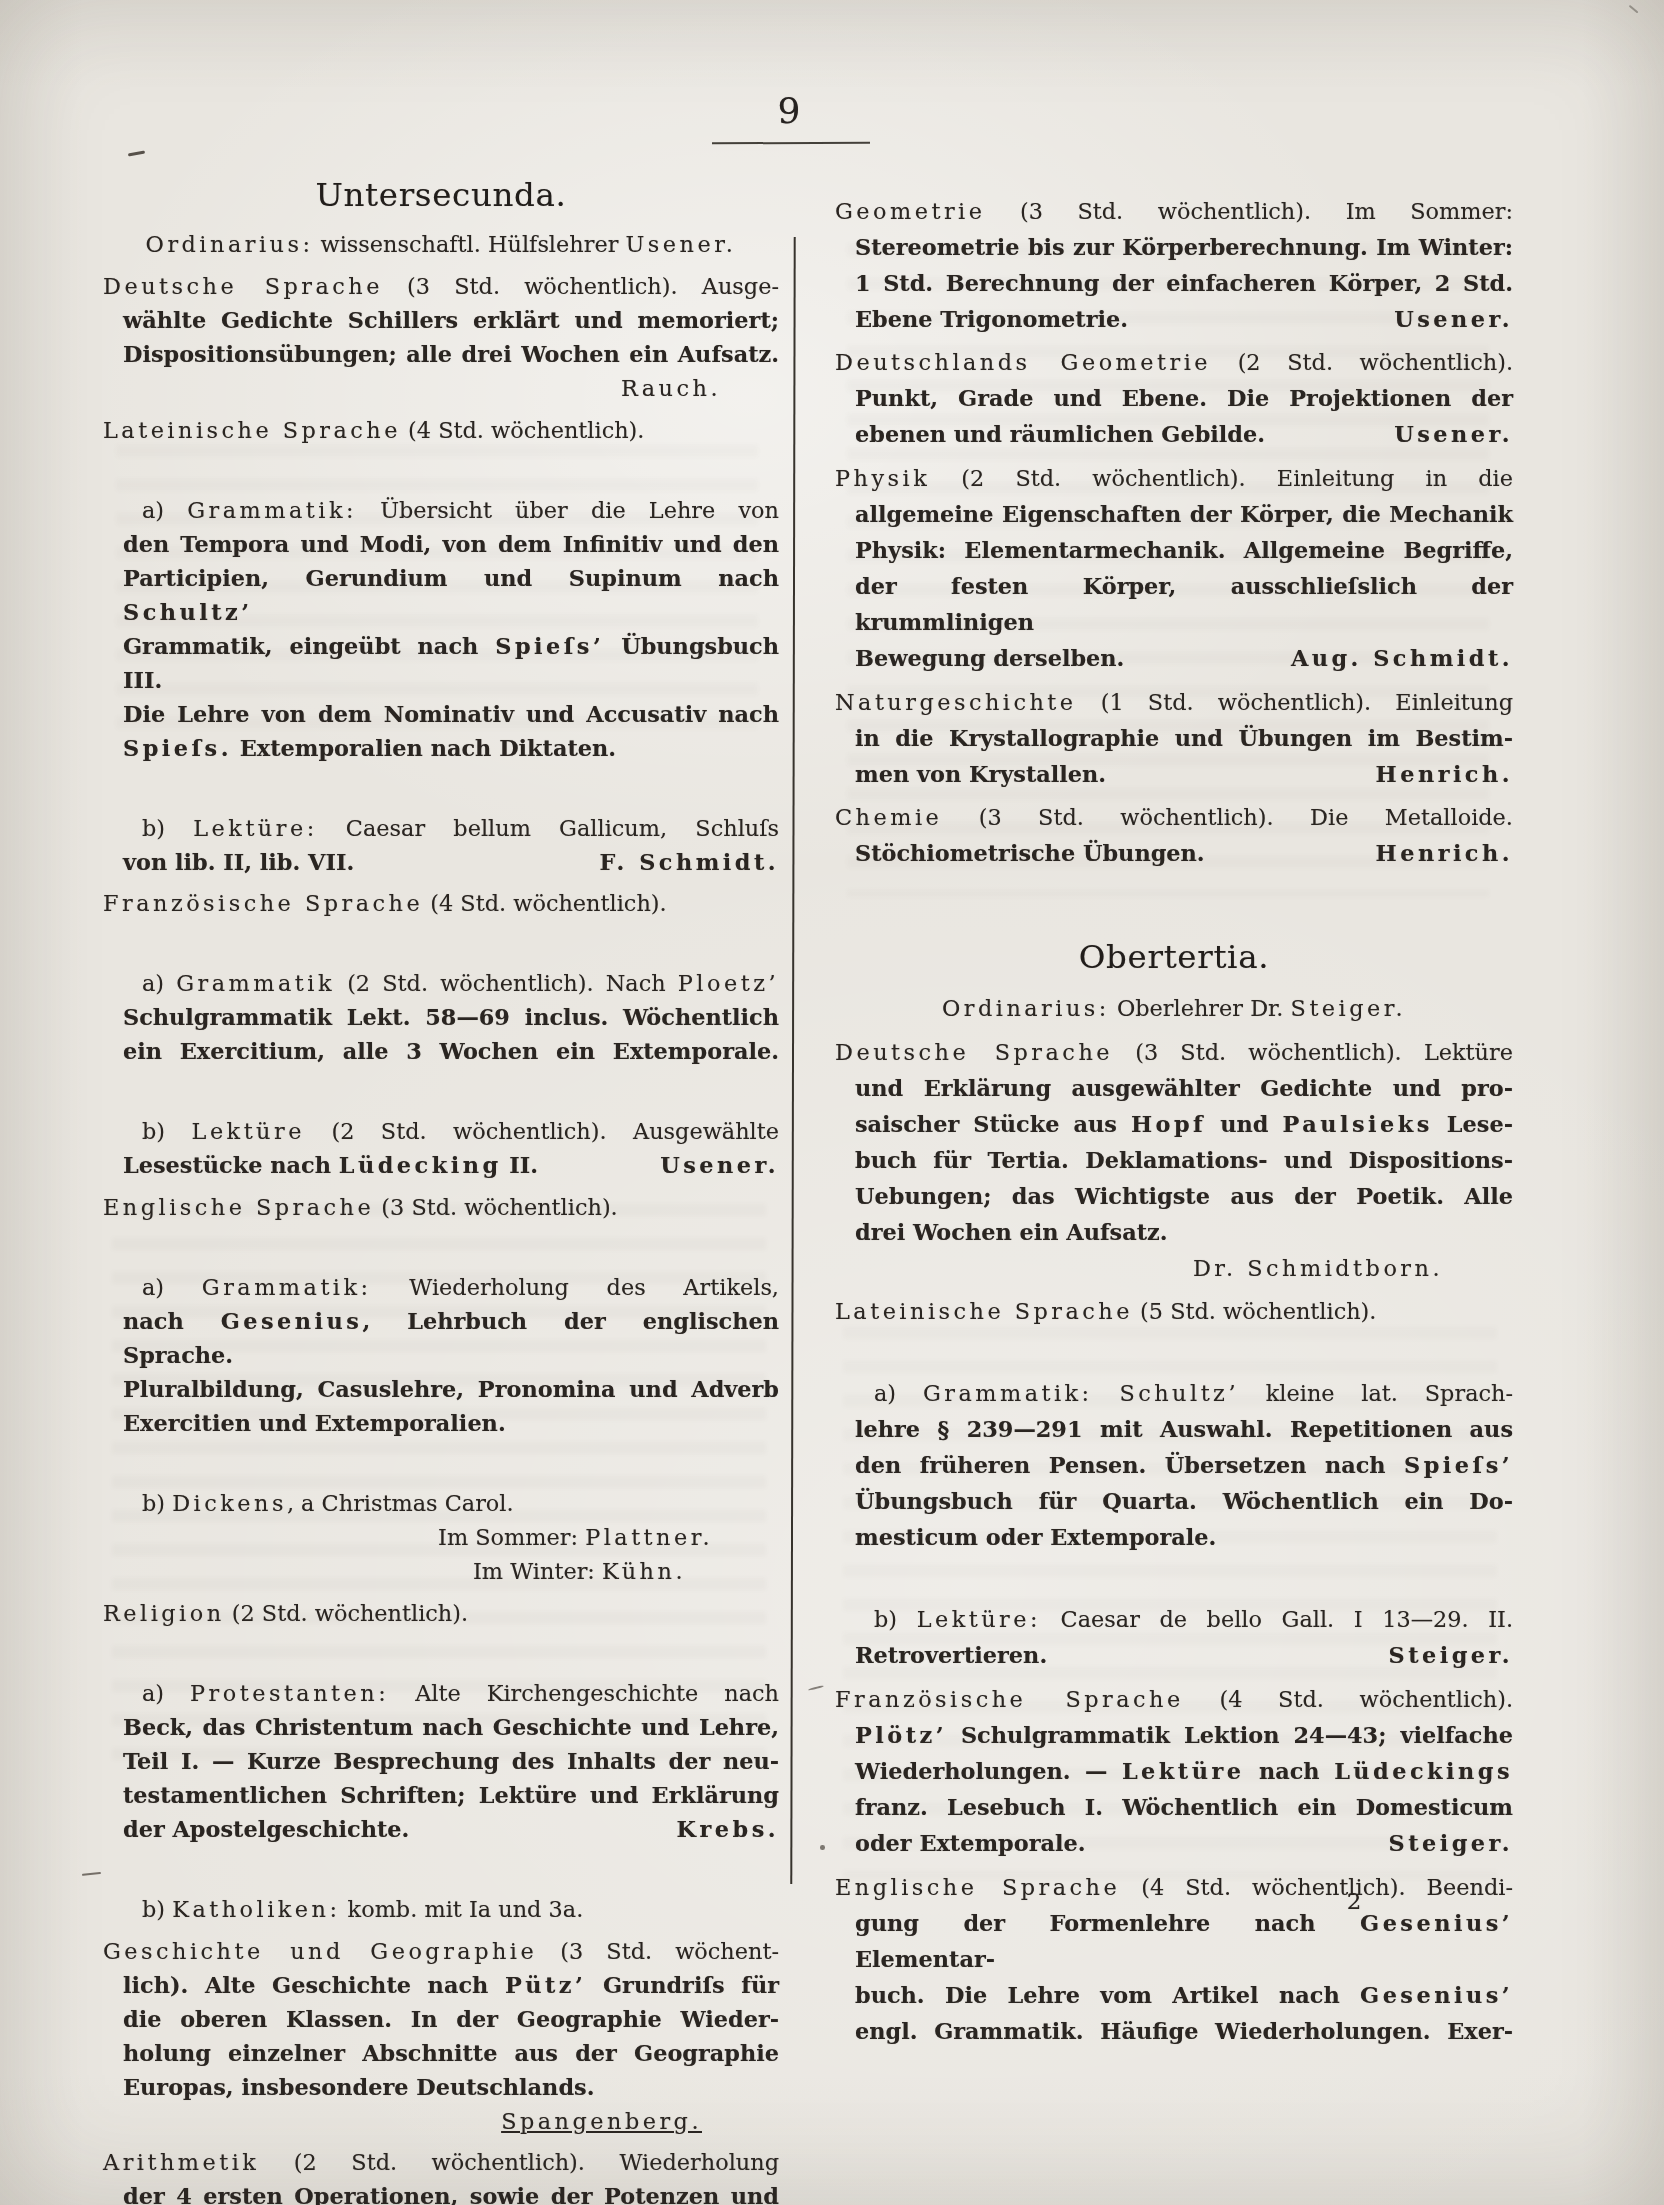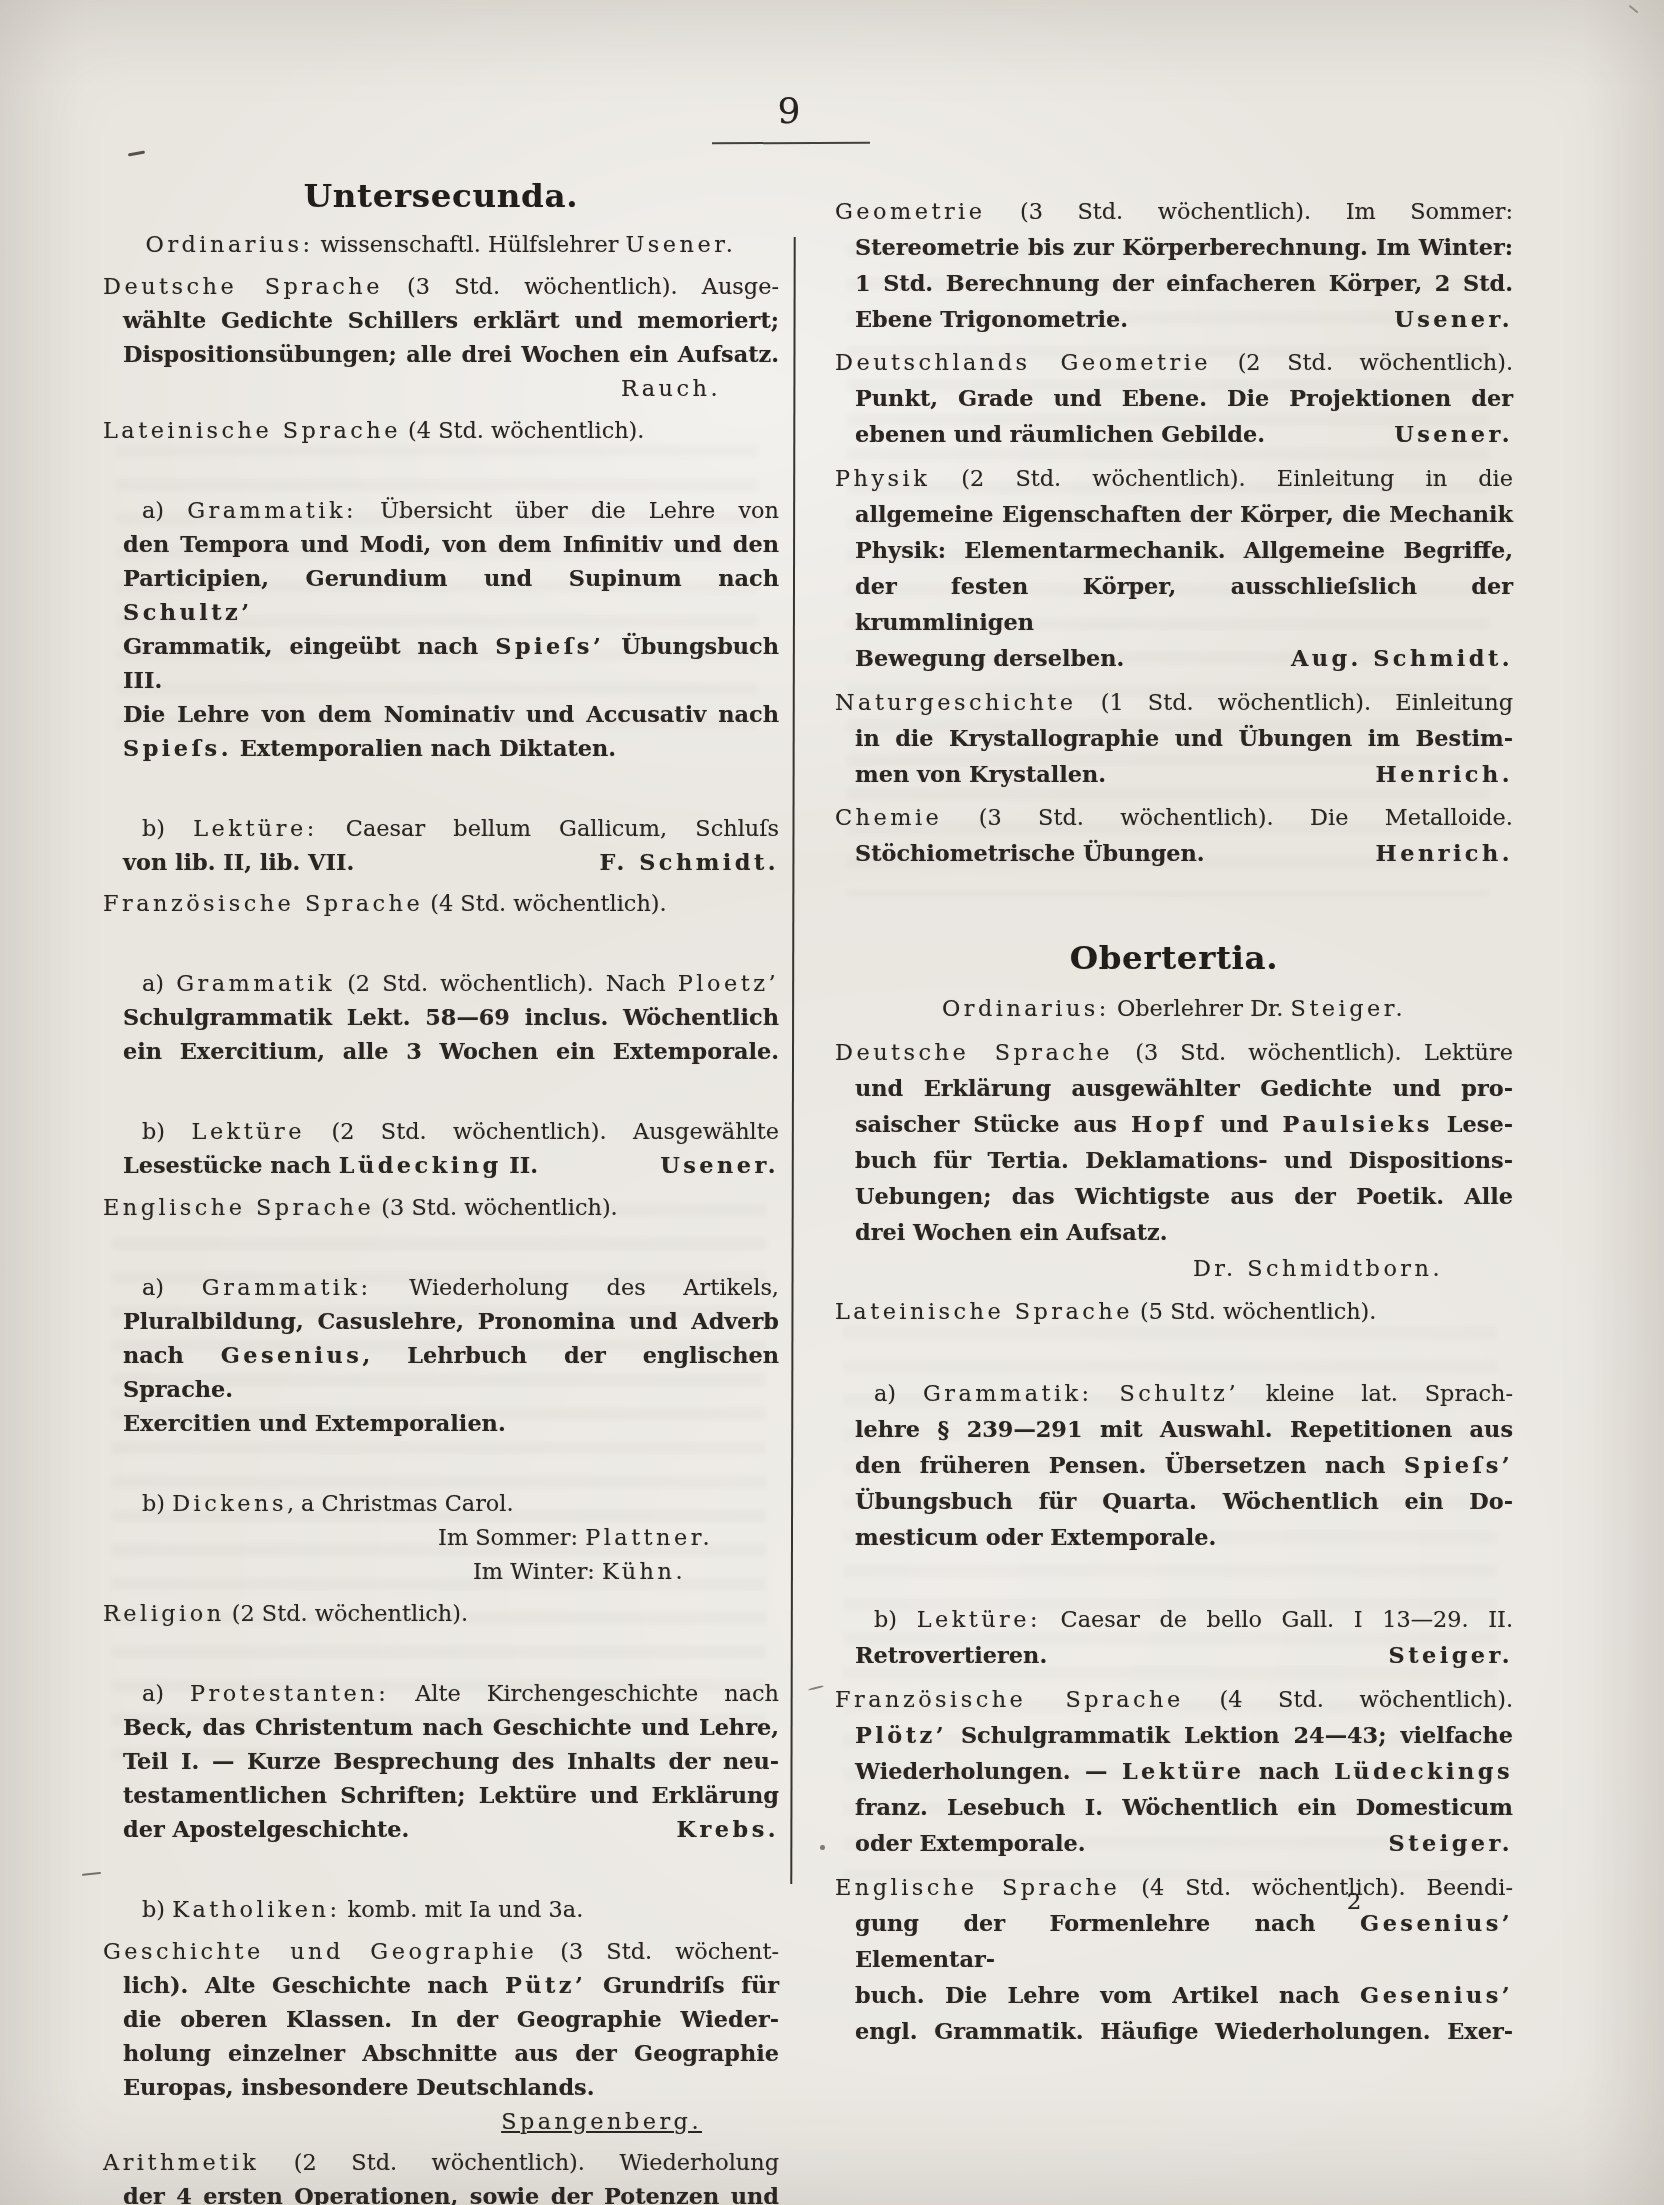--- a/index.html
+++ b/index.html
@@ -29,21 +29,21 @@
   .divider{
     position:absolute;left:792px;top:237px;width:1.5px;height:1647px;
     background:#37332d;transform:rotate(.12deg);
   }
   .col{position:absolute;font-size:22.4px;}
   .col-left{left:103px;top:176px;width:676px;}
   .col-right{left:835px;top:185px;width:678px;}
   .col-left .ln{line-height:34px;}
   .col-right .ln{line-height:36px;}
   .heading{
-    font-weight:bold;font-size:32.5px;line-height:39px;
+    font-weight:normal;font-size:32.5px;line-height:39px;
     text-align:center;margin:0 0 12.4px 0;letter-spacing:.02em;
     color:#211d1a;
   }
   .mt-lg{margin-top:67px;}
   .para{margin-top:7.7px;}
   .ln{text-align:left;}
   .ln.j{text-align:justify;text-align-last:justify;}
   .ln.c{text-align:center;}
   .ln.r{text-align:right;}
   .ln.sp2{display:flex;justify-content:space-between;}
@@ -122,22 +122,22 @@
         <div class="ln j i1"><span>ein Exercitium, alle 3 Wochen ein Extemporale.</span></div>
         <div class="ln j i2"><span>b) </span><span class="sp">Lektüre</span><span> (2 Std. wöchentlich). Ausgewählte</span></div>
         <div class="ln sp2 i1">
           <span><span>Lesestücke nach </span><span class="sp">Lüdecking</span><span> II.</span></span>
           <span><span class="sp">Usener.</span></span>
         </div>
       </div>
       <div class="para">
         <div class="ln"><span class="sp">Englische Sprache</span><span> (3 Std. wöchentlich).</span></div>
         <div class="ln j i2"><span>a) </span><span class="sp">Grammatik:</span><span> Wiederholung des Artikels,</span></div>
+        <div class="ln j i1"><span>nach </span><span class="sp">Gesenius</span><span>, Lehrbuch der englischen Sprache.</span></div>
         <div class="ln j i1"><span>Pluralbildung, Casuslehre, Pronomina und Adverb</span></div>
-        <div class="ln j i1"><span>nach </span><span class="sp">Gesenius</span><span>, Lehrbuch der englischen Sprache.</span></div>
         <div class="ln i1"><span>Exercitien und Extemporalien.</span></div>
         <div class="ln i2"><span>b) </span><span class="sp">Dickens</span><span>, a Christmas Carol.</span></div>
         <div class="ln r" style="padding-right: 66px;"><span>Im Sommer: </span><span class="sp">Plattner.</span></div>
         <div class="ln r" style="padding-right: 93px;"><span>Im Winter: </span><span class="sp">Kühn.</span></div>
       </div>
       <div class="para">
         <div class="ln"><span class="sp">Religion</span><span> (2 Std. wöchentlich).</span></div>
         <div class="ln j i2"><span>a) </span><span class="sp">Protestanten:</span><span> Alte Kirchengeschichte nach</span></div>
         <div class="ln j i1"><span>Beck, das Christentum nach Geschichte und Lehre,</span></div>
         <div class="ln j i1"><span>Teil I. — Kurze Besprechung des Inhalts der neu-</span></div>

